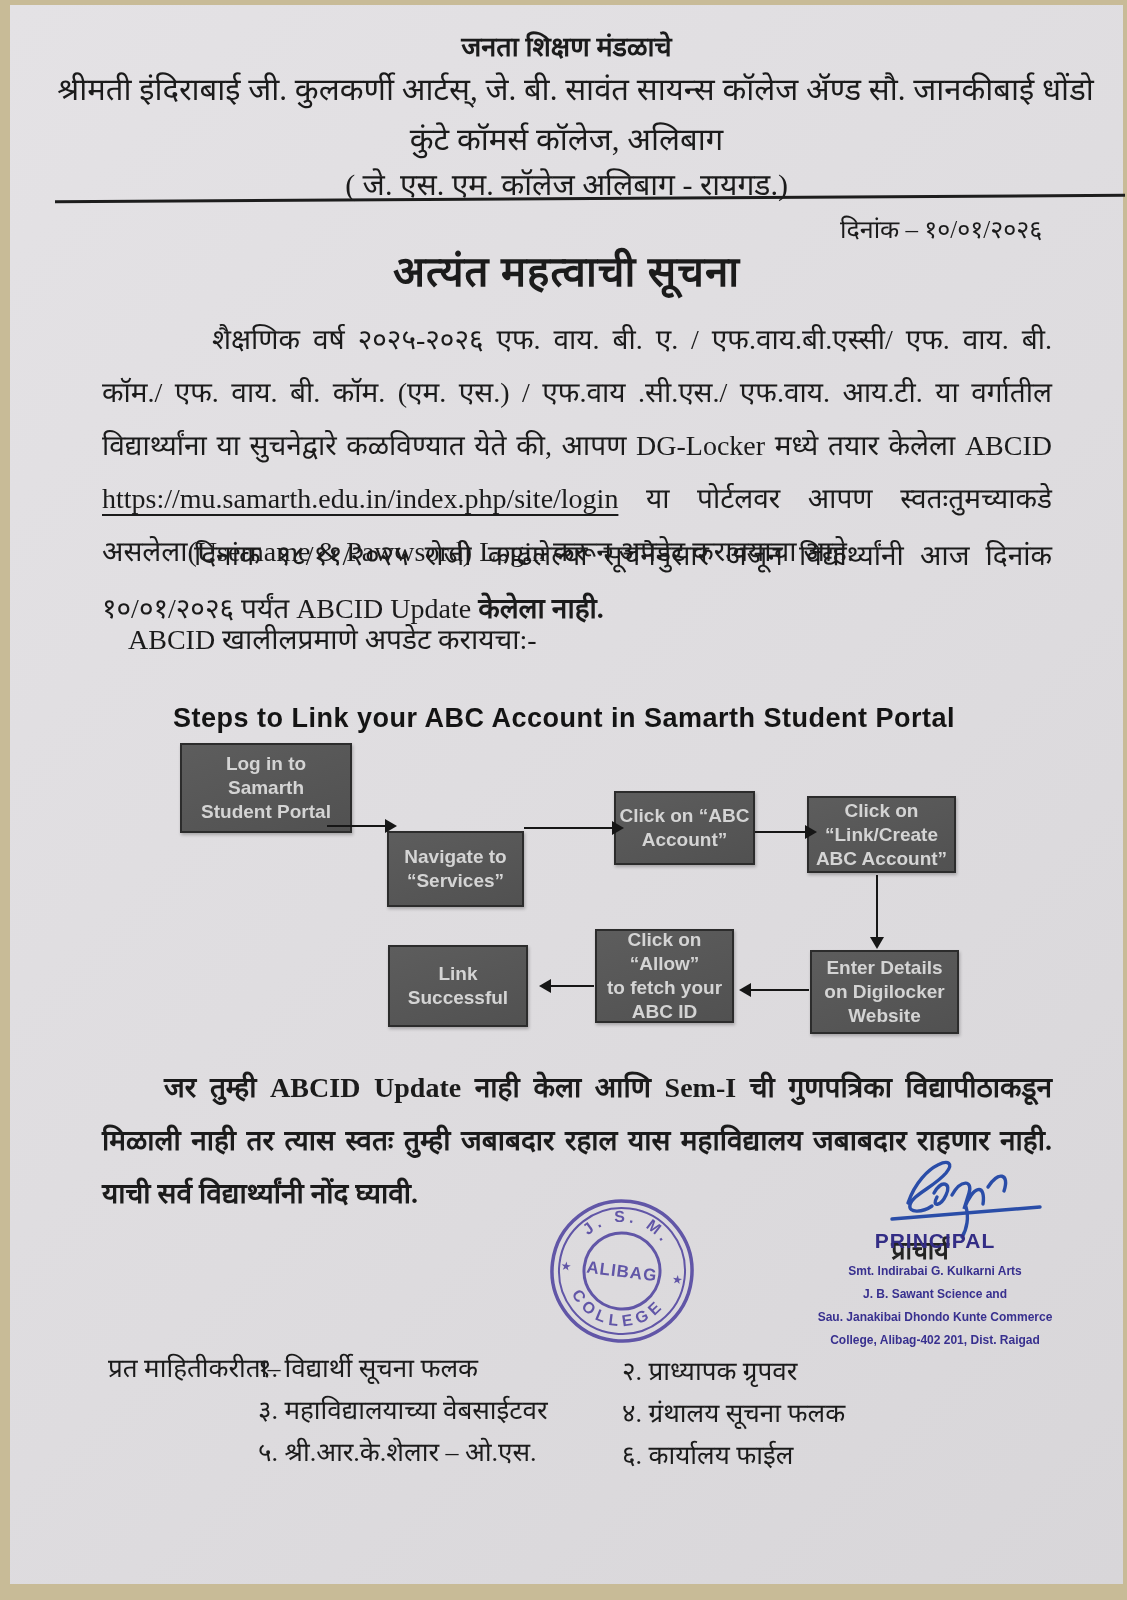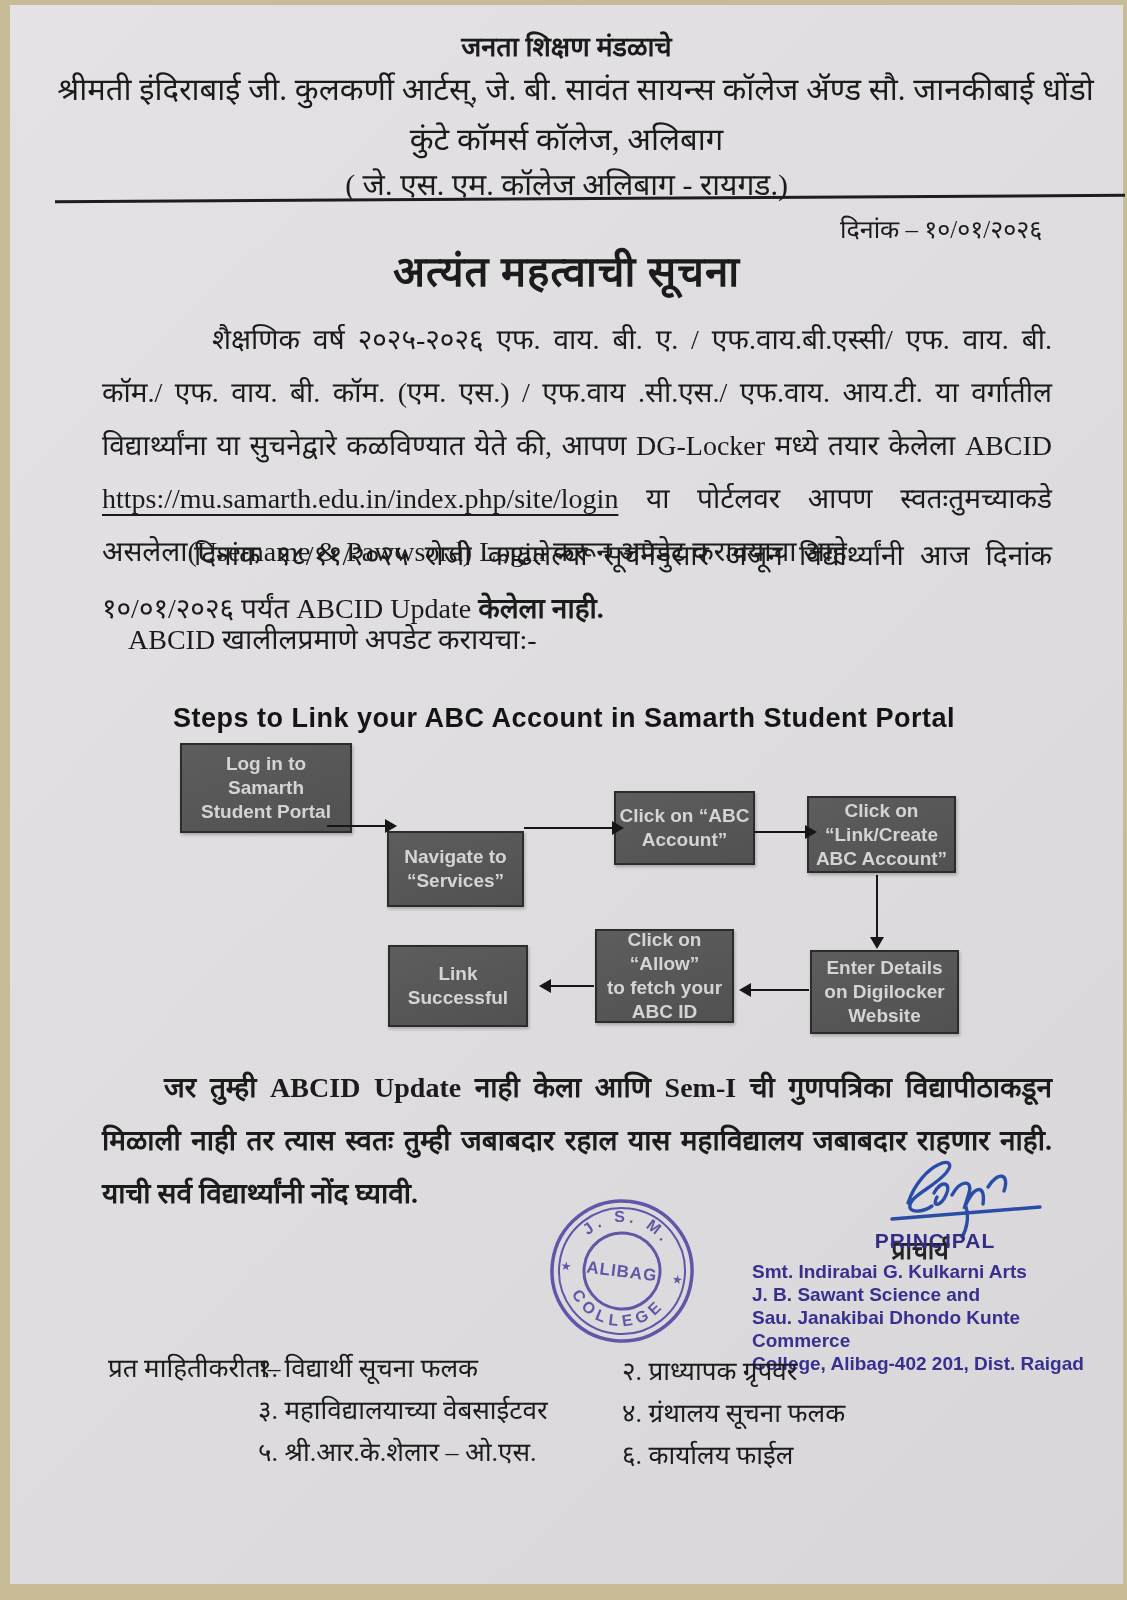--- a/index.html
+++ b/index.html
@@ -95,23 +95,23 @@
   .principal-dev {
     position: absolute; left: 0; right: 30px; top: 3px;
     font-size: 25px; color: #232323; font-weight: 600;
   }
   .principal-en {
     position: absolute; left: 0; right: 0; top: 0;
     font-family: "Liberation Sans", "DejaVu Sans", sans-serif;
     font-weight: bold; font-size: 21px; color: #332d85; letter-spacing: 1px;
   }
   .college-block {
-    left: 742px; top: 1255px; width: 366px; text-align: left;
-    font-family: "Liberation Sans", "DejaVu Sans", sans-serif;
-    font-weight: bold; font-size: 19px; line-height: 23px; color: #38308f;
+    left: 742px; top: 1255px; width: 366px; text-align: center;
+    font-family: "Liberation Sans", "DejaVu Sans", sans-serif;
+    font-weight: bold; font-size: 12px; line-height: 23px; color: #38308f;
   }
   .stamp-svg { left: 532px; top: 1186px; transform: rotate(7deg); opacity: 0.85; }
 
   
   .footer-label { left: 98px; top: 1344px; font-size: 26px; }
   .fitem { position: absolute; font-size: 26px; }
   .f0 { left: 248px; top: 1344px; }
   .f1 { left: 612px; top: 1347px; }
   .f2 { left: 248px; top: 1386px; }
   .f3 { left: 612px; top: 1389px; }

